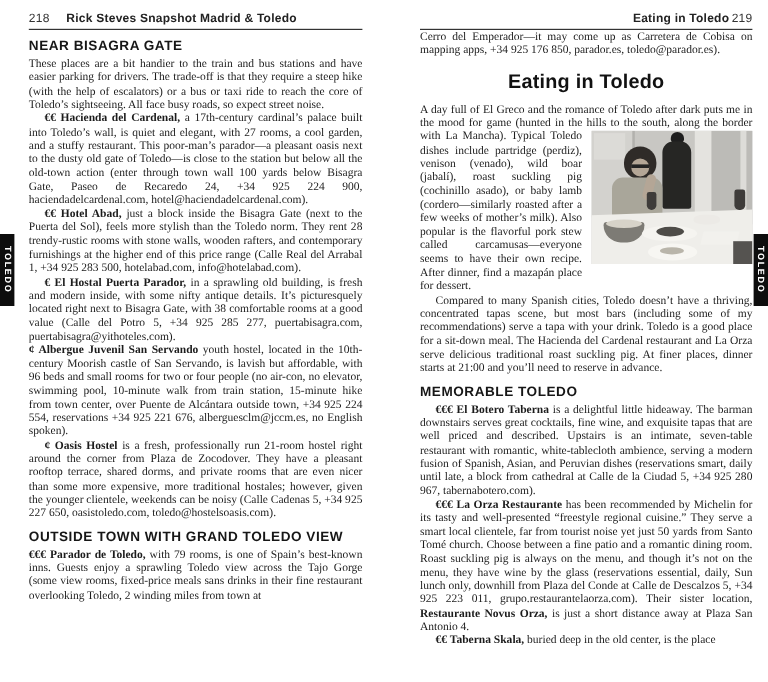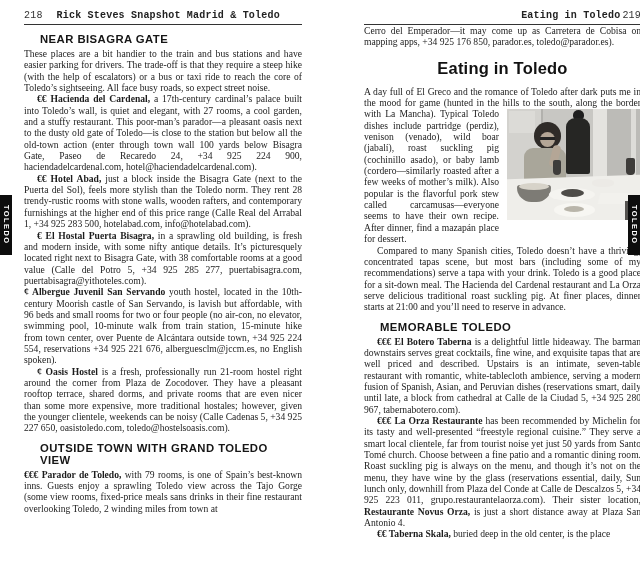--- a/index.html
+++ b/index.html
@@ -3,35 +3,35 @@
 <meta charset="utf-8">
 <style>
   html,body{margin:0;padding:0;background:#ffffff;}
   body{
     width:640px;height:568px;position:relative;overflow:hidden;
     font-family:"Liberation Serif",serif;color:#1c1c1c;
     -webkit-font-smoothing:antialiased;
   }
   .col{position:absolute;top:10px;}
   .col-left{left:24px;width:278px;}
-  .col-right{left:364px;width:277px;}
+  .col-right{left:350px;width:277px;}
 
   .pg-header{
-    font-family:Liberation Mono, monospace;font-size:10px;font-weight:700;
+    font-family:Liberation Sans, sans-serif;font-size:10px;font-weight:700;
     letter-spacing:.2px;color:#222;display:flex;align-items:baseline;
     padding-bottom:3px;border-bottom:1.6px solid #333;
   }
   .pg-header .pg-num{font-weight:400;color:#333;}
   .hdr-left .pg-num{margin-right:14px;}
   .hdr-right{justify-content:flex-end;}
   .hdr-right .pg-num{margin-left:2px;}
 
   .sec-head{
     font-family:"Liberation Sans",sans-serif;font-weight:700;font-size:11.3px;
-    letter-spacing:.45px;color:#161616;margin:8px 16px 3px;
+    letter-spacing:.45px;color:#161616;margin:8px 0 3px;
   }
   .big-head{
     font-family:"Liberation Sans",sans-serif;font-weight:700;font-size:16.5px;
     letter-spacing:.2px;color:#111;text-align:center;margin:11px 0 8px;
   }
   .body{
     font-size:9.6px;line-height:11.35px;text-align:justify;margin:0;
   }
   .ind{text-indent:13px;}
   .run-b{font-weight:700;}
@@ -86,21 +86,21 @@
 <div class="col col-left">
   <div class="pg-header hdr-left">
     <span class="pg-num">218</span>
     <span>Rick Steves Snapshot Madrid &amp; Toledo</span>
   </div>
 
   <div class="sec-head">NEAR BISAGRA GATE</div>
   <div class="body"><span class="run-n">These places are a bit handier to the train and bus stations and have easier parking for drivers. The trade-off is that they require a steep hike (with the help of escalators) or a bus or taxi ride to reach the core of Toledo’s sightseeing. All face busy roads, so expect street noise.</span></div>
   <div class="body ind"><span class="run-b">€€ Hacienda del Cardenal,</span><span class="run-n"> a 17th-century cardinal’s palace built into Toledo’s wall, is quiet and elegant, with 27 rooms, a cool garden, and a stuffy restaurant. This poor-man’s </span><span class="run-i">parador</span><span class="run-n">—a pleasant oasis next to the dusty old gate of Toledo—is close to the station but below all the old-town action (enter through town wall 100 yards below Bisagra Gate, Paseo de Recaredo 24, +34 925 224 900, haciendadelcardenal.com, hotel@haciendadelcardenal.com).</span></div>
   <div class="body ind"><span class="run-b">€€ Hotel Abad,</span><span class="run-n"> just a block inside the Bisagra Gate (next to the Puerta del Sol), feels more stylish than the Toledo norm. They rent 28 trendy-rustic rooms with stone walls, wooden rafters, and contemporary furnishings at the higher end of this price range (Calle Real del Arrabal 1, +34 925 283 500, hotelabad.com, info@hotelabad.com).</span></div>
-  <div class="body ind"><span class="run-b">€ El Hostal Puerta Bisagra,</span><span class="run-n"> in a sprawling old building, is fresh and modern inside, with some nifty antique details. It’s picturesquely located right next to Bisagra Gate, with 38 comfortable rooms at a good value (Calle del Potro 5, +34 925 285 277, puertabisagra.com, puertabisagra@yithoteles.com).</span></div>
+  <div class="body ind"><span class="run-b">€ El Hostal Puerta Parador,</span><span class="run-n"> in a sprawling old building, is fresh and modern inside, with some nifty antique details. It’s picturesquely located right next to Bisagra Gate, with 38 comfortable rooms at a good value (Calle del Potro 5, +34 925 285 277, puertabisagra.com, puertabisagra@yithoteles.com).</span></div>
 
   <div class="body"><span class="run-b">¢ Albergue Juvenil San Servando</span><span class="run-n"> youth hostel, located in the 10th-century Moorish castle of San Servando, is lavish but affordable, with 96 beds and small rooms for two or four people (no air-con, no elevator, swimming pool, 10-minute walk from train station, 15-minute hike from town center, over Puente de Alcántara outside town, +34 925 224 554, reservations +34 925 221 676, alberguesclm@jccm.es, no English spoken).</span></div>
   <div class="body ind"><span class="run-b">¢ Oasis Hostel</span><span class="run-n"> is a fresh, professionally run 21-room hostel right around the corner from Plaza de Zocodover. They have a pleasant rooftop terrace, shared dorms, and private rooms that are even nicer than some more expensive, more traditional </span><span class="run-i">hostales;</span><span class="run-n"> however, given the younger clientele, weekends can be noisy (Calle Cadenas 5, +34 925 227 650, oasistoledo.com, toledo@hostelsoasis.com).</span></div>
 
   <div class="sec-head">OUTSIDE TOWN WITH GRAND TOLEDO VIEW</div>
   <div class="body"><span class="run-b">€€€ Parador de Toledo,</span><span class="run-n"> with 79 rooms, is one of Spain’s best-known inns. Guests enjoy a sprawling Toledo view across the Tajo Gorge (some view rooms, fixed-price meals sans drinks in their fine restaurant overlooking Toledo, 2 winding miles from town at</span></div>
 </div>
 
 <div class="col col-right">
   <div class="pg-header hdr-right">

